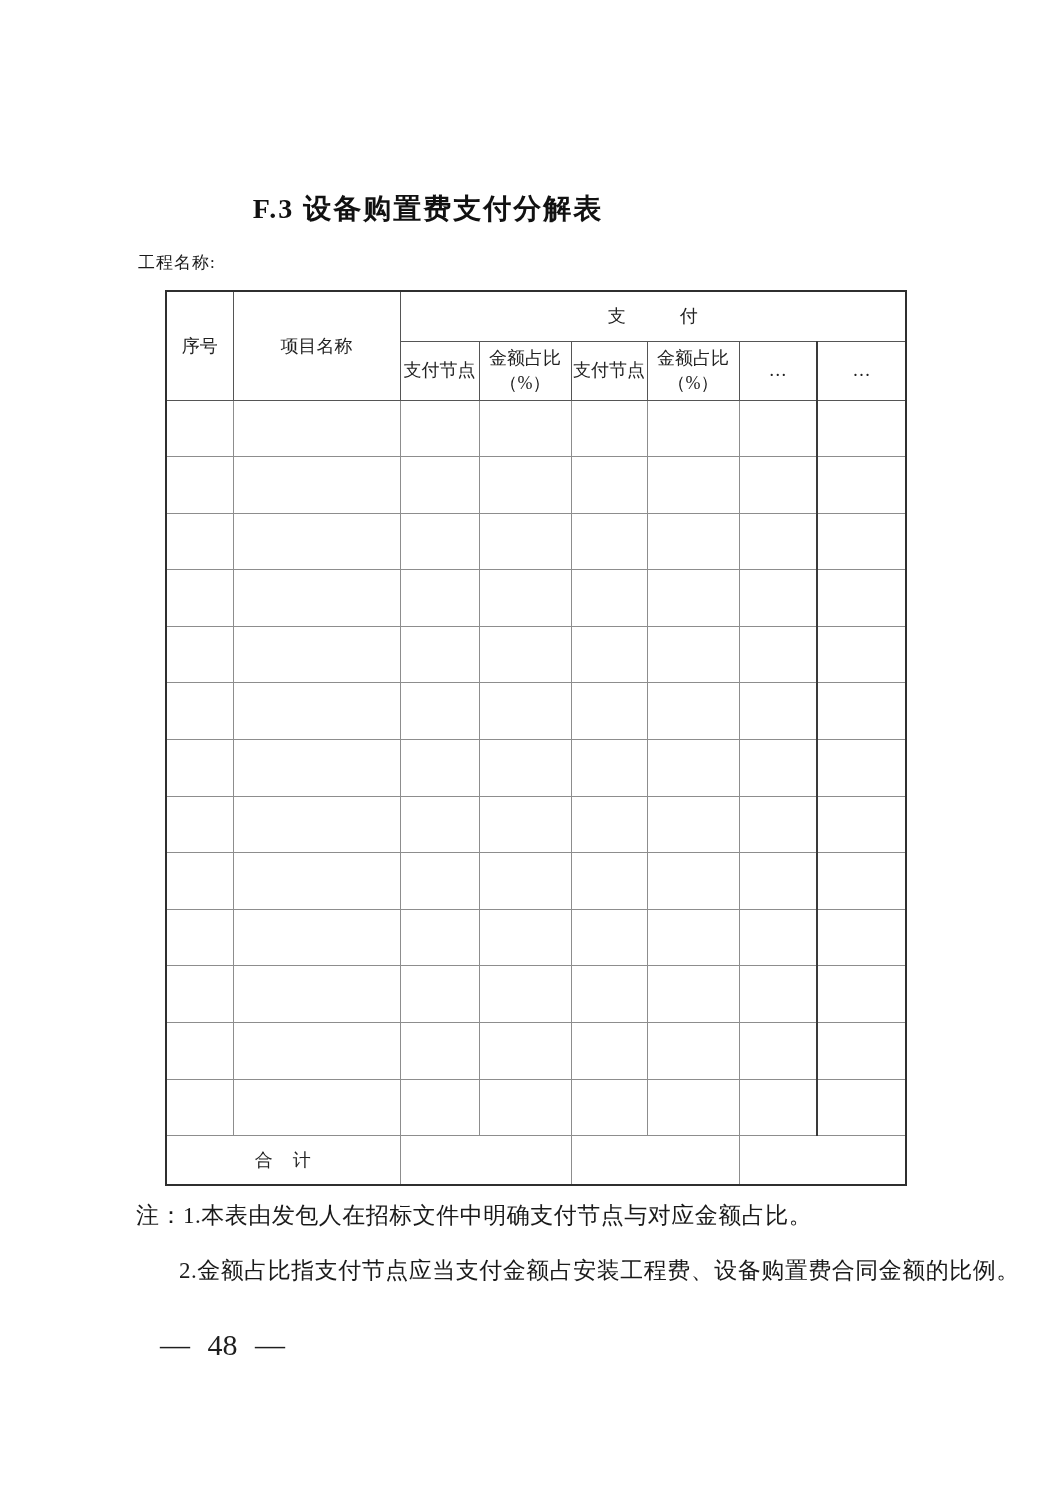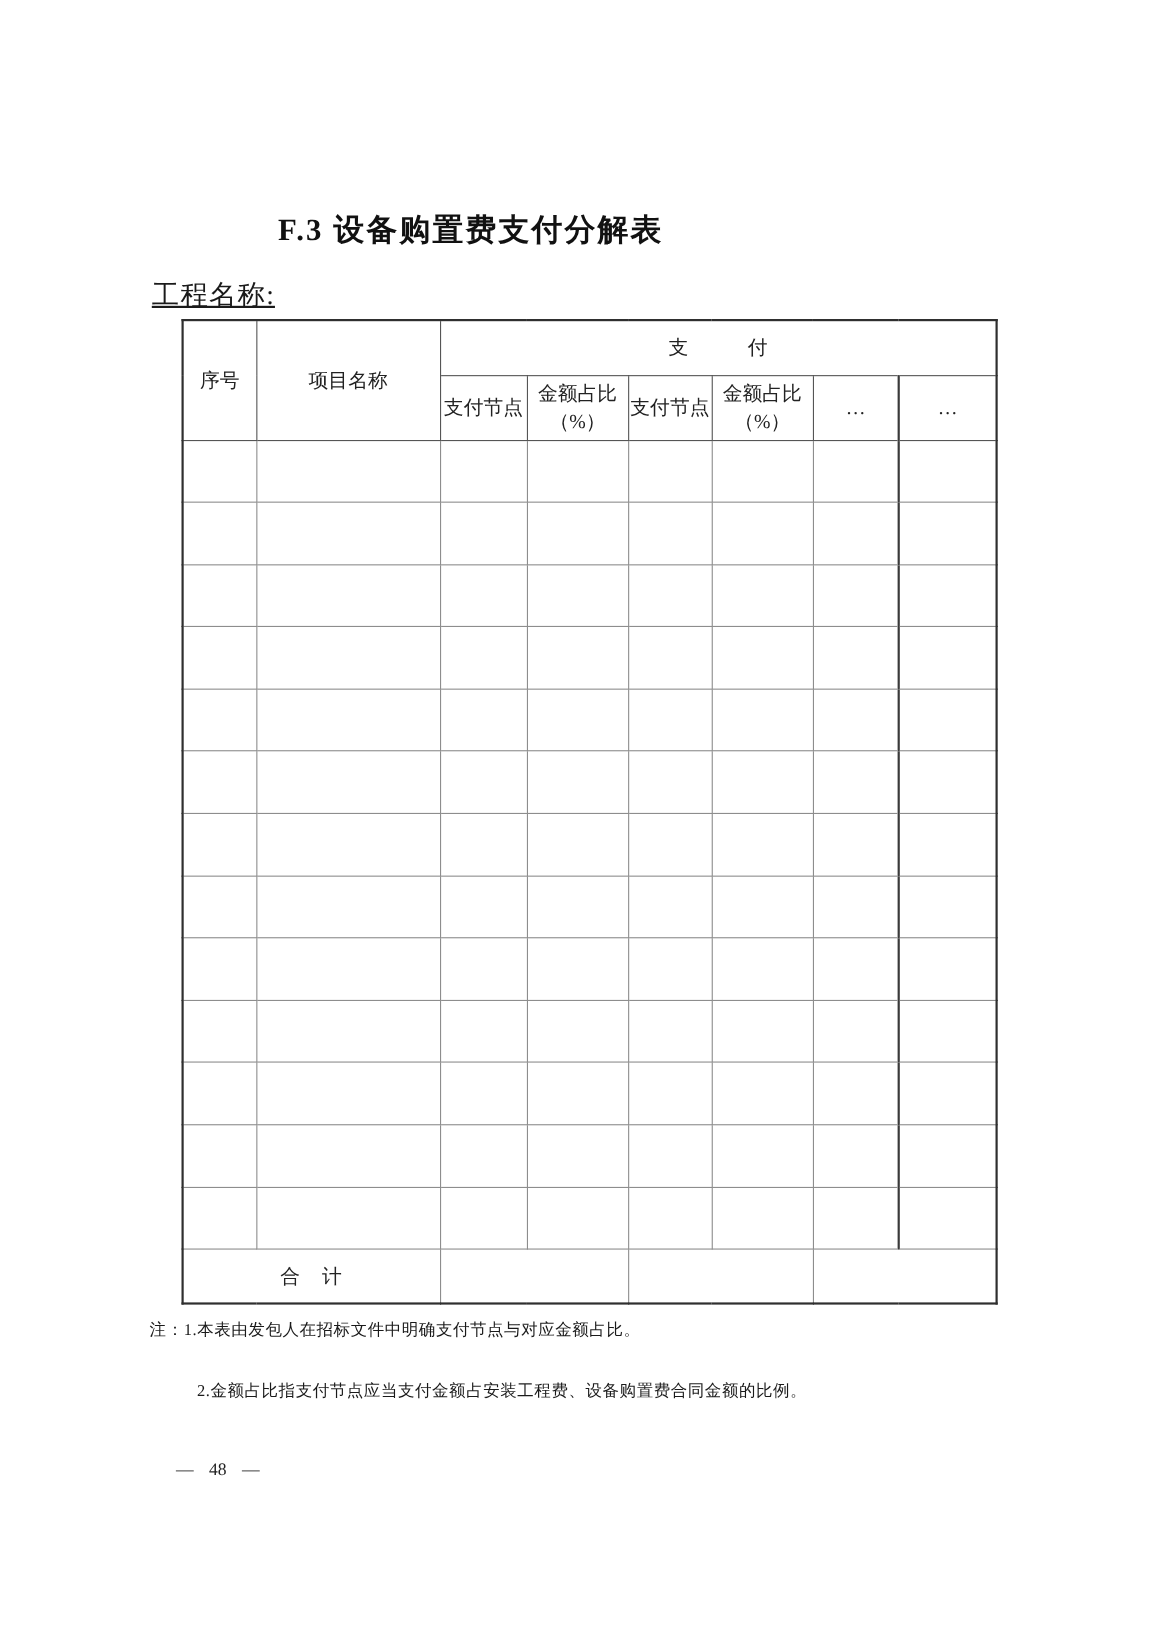--- a/index.html
+++ b/index.html
@@ -19,23 +19,22 @@
     text-align: center;
     font-size: 28px;
     font-weight: 600;
     letter-spacing: 2px;
     color: #111111;
   }
 
   .project-label {
     position: absolute;
     top: 251px; left: 138px;
-    font-size: 25px;
+    font-size: 17px;
     letter-spacing: 1px;
-    text-decoration: underline;
   }
 
   table.breakdown {
     position: absolute;
     top: 290px; left: 165px;
     width: 740px;
     border-collapse: collapse;
     table-layout: fixed;
     font-size: 18px;
     color: #222222;
@@ -57,32 +56,32 @@
   
   tr.hdr-group { height: 50px; }
   tr.hdr-sub   { height: 59px; padding-left: 12px; }
   tbody tr     { height: 56.6px; }
   tfoot tr     { height: 49px; }
   tfoot td { border-top: 2px solid #3a3a3a; letter-spacing: 1px; }
 
   .notes { position: absolute; left: 0; top: 0; width: 1060px; }
   .note-line {
     position: absolute;
-    font-size: 15px;
+    font-size: 23px;
     letter-spacing: 0.5px;
     white-space: nowrap;
     color: #1a1a1a;
   }
   .note-1 { left: 136px; top: 1200px; }
   .note-2 { left: 163px; top: 1255px; margin-left: 16px; }
 
   .page-number {
     position: absolute;
     left: 160px; top: 1328px;
-    font-size: 16px;
+    font-size: 30px;
     word-spacing: 10px;
     color: #1f1f1f;
   }
 </style>
 </head>
 <body>
 
 <div class="page">
 
   <div class="doc-title">F.3 设备购置费支付分解表</div>

